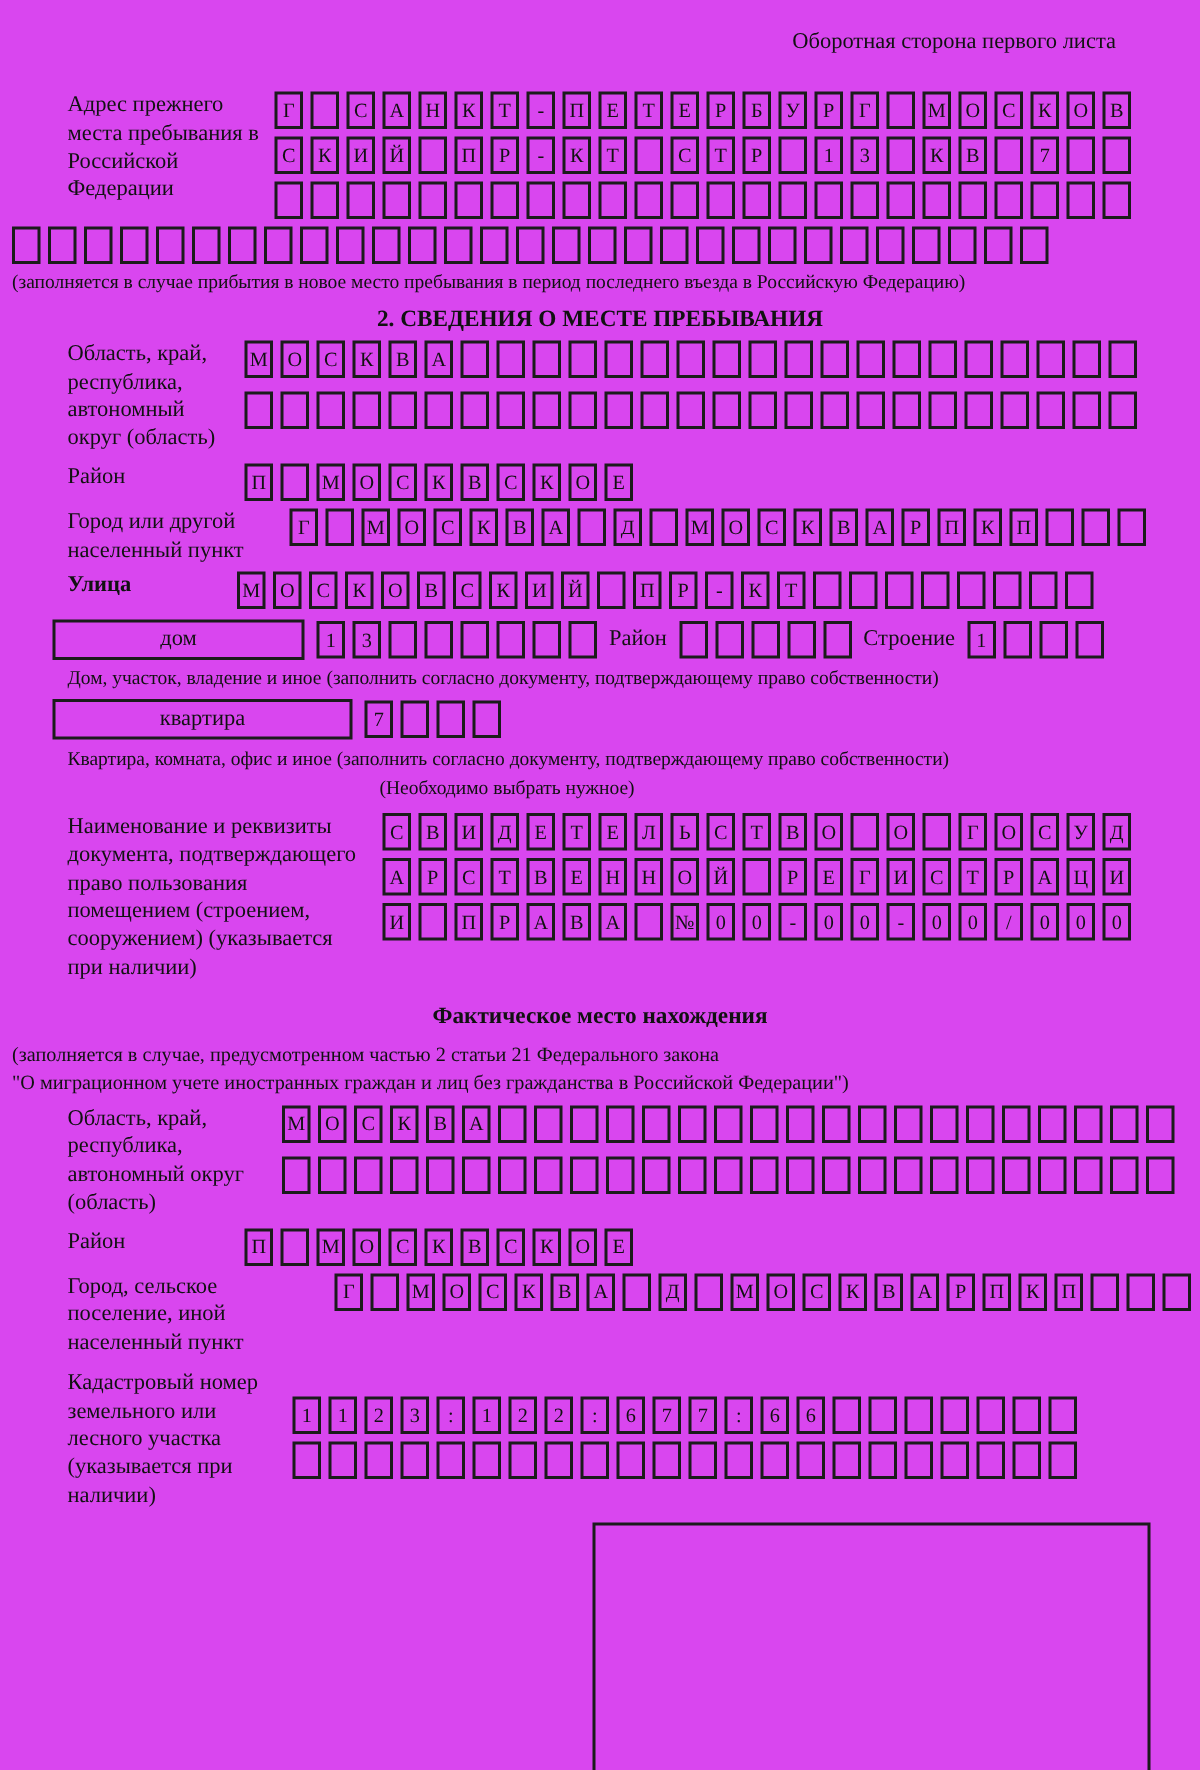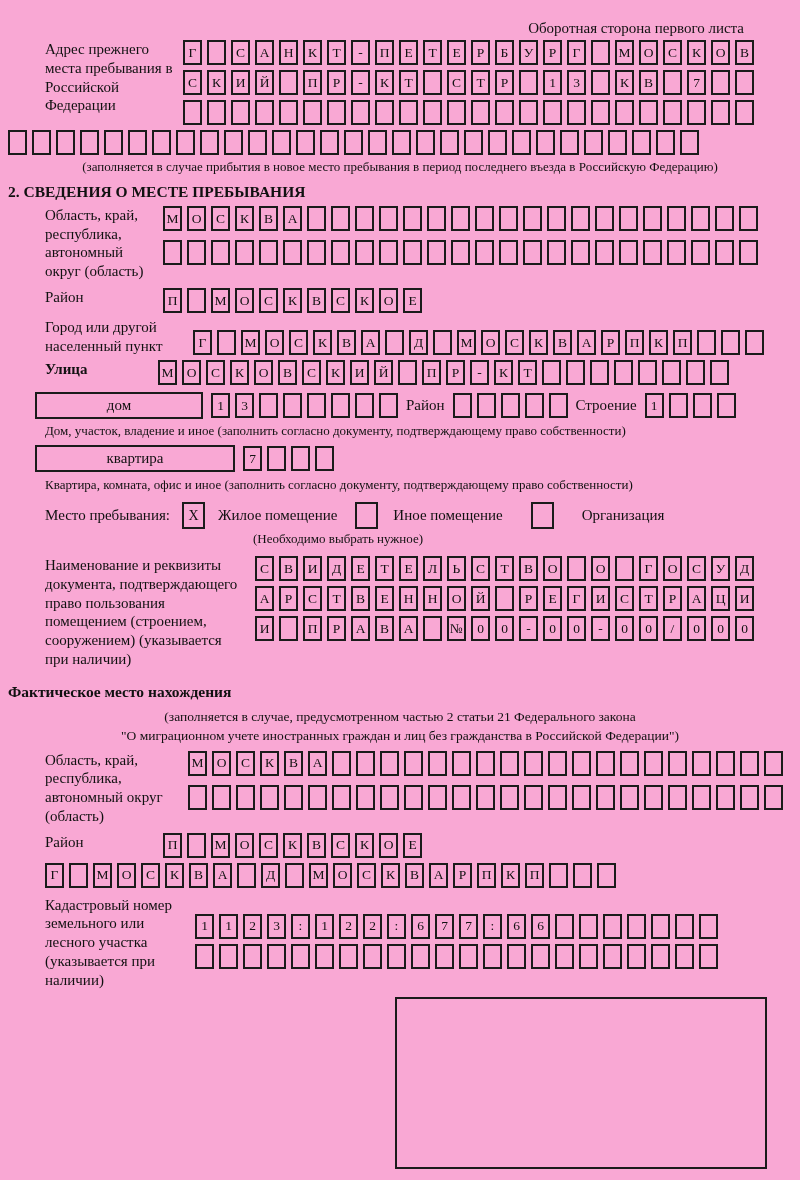--- a/index.html
+++ b/index.html
@@ -1,44 +1,44 @@
 <!DOCTYPE html>
 <html><head>
 <meta charset="utf-8">
 <style>
   html,body{margin:0;padding:0;background:#fff;}
   body{font-family:"Liberation Serif","DejaVu Serif",serif;color:#111;}
   .page{position:relative;width:800px;height:1180px;box-sizing:border-box;
-        padding:20px 8px 0 8px;overflow:hidden;background:#f9a8d4;}
+        padding:20px 8px 0 8px;overflow:hidden;background:#d946ef;}
   .header-note{text-align:right;font-size:15px;padding-right:48px;}
   .field{display:flex;align-items:flex-start;}
   .flabel{font-size:15px;line-height:1.25;flex:0 0 auto;margin-right:8px;}
   .rows{display:flex;flex-direction:column;}
   .cellrow{display:flex;gap:5px;flex:0 0 auto;}
   .cell{flex:0 0 auto;width:19px;height:25px;border:2px solid #1b1b1b;box-sizing:border-box;
         display:flex;align-items:center;justify-content:center;font-size:13.5px;line-height:1;}
   .caption{font-size:13px;line-height:1.3;}
-  .center{text-align:center;}
-  .sec-title{font-weight:bold;font-size:15.5px;text-align:left;}
+  .center{}
+  .sec-title{font-weight:bold;font-size:15.5px;text-align:center;}
   .labelbox{border:2px solid #1b1b1b;height:27px;display:flex;align-items:center;justify-content:center;
             font-size:15px;box-sizing:border-box;flex:0 0 auto;}
   .checkbox{width:23px;height:27px;border:2px solid #1b1b1b;box-sizing:border-box;flex:0 0 auto;
             display:flex;align-items:center;justify-content:center;font-size:14px;}
   .inline{display:flex;align-items:center;}
   .opt-label{font-size:15px;}
   .stampbox{border:2px solid #1b1b1b;box-sizing:border-box;}
 </style>
 </head>
 <body>
 
 <div class="page">
 
   <div class="header-note">Оборотная сторона первого листа</div>
 
-  <div class="field" style="margin-top:3px;margin-left:37px;font-family:Liberation Serif, serif;">
+  <div class="field" style="margin-top:24px;margin-left:37px;font-family:Liberation Serif, serif;">
     <div class="flabel" style="width:130px;">Адрес прежнего места пребывания в Российской Федерации</div>
     <div class="rows" style="gap:5px;">
       <div class="cellrow">
           <span class="cell">Г</span>
           <span class="cell"></span>
           <span class="cell">С</span>
           <span class="cell">А</span>
           <span class="cell">Н</span>
           <span class="cell">К</span>
           <span class="cell">Т</span>
@@ -219,21 +219,21 @@
         <span class="cell">С</span>
         <span class="cell">К</span>
         <span class="cell">В</span>
         <span class="cell">С</span>
         <span class="cell">К</span>
         <span class="cell">О</span>
         <span class="cell">Е</span>
       </div>
   </div>
 
-  <div class="field" style="margin-top:5px;margin-left:37px;align-items:flex-end;">
+  <div class="field" style="margin-top:5px;margin-left:37px;">
     <div class="flabel" style="width:140px;">Город или другой населенный пункт</div>
     <div class="cellrow">
         <span class="cell">Г</span>
         <span class="cell"></span>
         <span class="cell">М</span>
         <span class="cell">О</span>
         <span class="cell">С</span>
         <span class="cell">К</span>
         <span class="cell">В</span>
         <span class="cell">А</span>
@@ -320,29 +320,20 @@
     <div class="labelbox" style="width:200px;">квартира</div>
     <div class="cellrow">
         <span class="cell">7</span>
         <span class="cell"></span>
         <span class="cell"></span>
         <span class="cell"></span>
       </div>
   </div>
   <div class="caption" style="margin-top:5px;margin-left:37px;">Квартира, комната, офис и иное (заполнить согласно документу, подтверждающему право собственности)</div>
 
-  <div class="inline" style="margin-top:8px;margin-left:37px;">
-    <div class="opt-label">Место пребывания:</div>
-    <div class="checkbox" style="margin-left:12px;">X</div>
-    <div class="opt-label" style="margin-left:13px;">Жилое помещение</div>
-    <div class="checkbox" style="margin-left:18px;"></div>
-    <div class="opt-label" style="margin-left:15px;">Иное помещение</div>
-    <div class="checkbox" style="margin-left:28px;"></div>
-    <div class="opt-label" style="margin-left:28px;">Организация</div>
-  </div>
   <div class="caption" style="margin-top:2px;margin-left:245px;">(Необходимо выбрать нужное)</div>
 
   <div class="field" style="margin-top:8px;margin-left:37px;">
     <div class="flabel" style="width:202px;">Наименование и реквизиты документа, подтверждающего право пользования помещением (строением, сооружением) (указывается при наличии)</div>
     <div class="rows" style="gap:5px;">
       <div class="cellrow">
           <span class="cell">С</span>
           <span class="cell">В</span>
           <span class="cell">И</span>
           <span class="cell">Д</span>
@@ -488,20 +479,21 @@
         <span class="cell">К</span>
         <span class="cell">В</span>
         <span class="cell">С</span>
         <span class="cell">К</span>
         <span class="cell">О</span>
         <span class="cell">Е</span>
       </div>
   </div>
 
   <div class="field" style="margin-top:5px;margin-left:37px;">
+    <div class="flabel" style="width:170px;">Город, сельское поселение, иной населенный пункт</div>
     <div class="cellrow">
         <span class="cell">Г</span>
         <span class="cell"></span>
         <span class="cell">М</span>
         <span class="cell">О</span>
         <span class="cell">С</span>
         <span class="cell">К</span>
         <span class="cell">В</span>
         <span class="cell">А</span>
         <span class="cell"></span>

